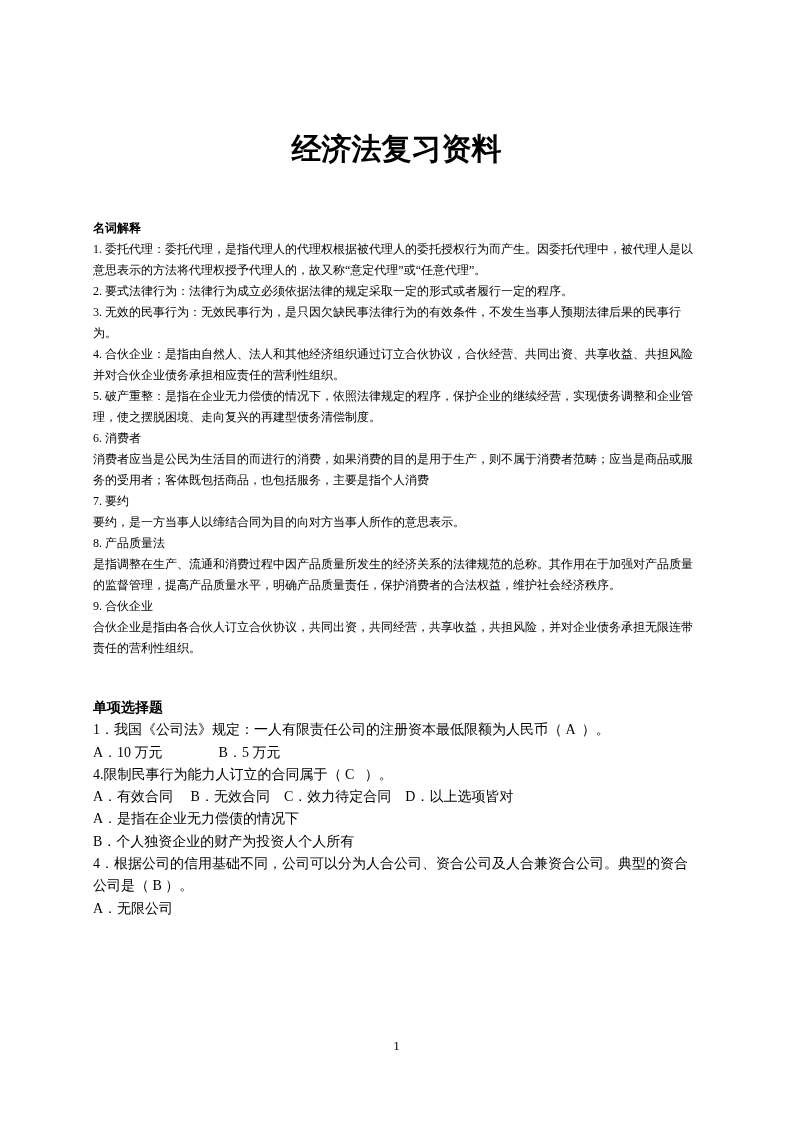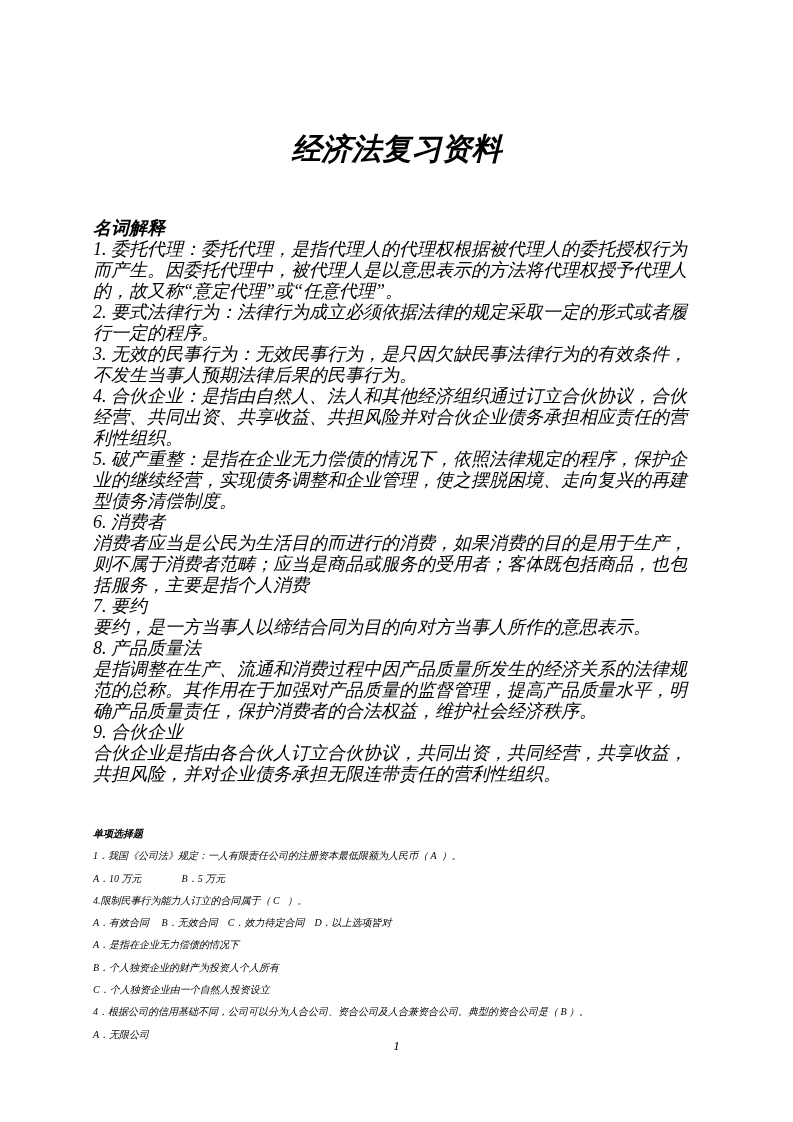--- a/index.html
+++ b/index.html
@@ -11,37 +11,36 @@
     color: #000000;
     font-family: "Liberation Serif", "DejaVu Serif", serif;
     position: relative;
     overflow: hidden;
   }
   .page {
     width: 793px;
     height: 1122px;
     padding: 134px 93px 0 93px;
     position: relative;
-    font-style: italic;
   }
   .doc-title {
     margin: 0 0 54px 0;
     text-align: center;
     font-size: 30px;
     line-height: 30px;
     font-weight: bold;
   }
   p { margin: 0; white-space: pre-wrap; }
   .section-heading {
     font-weight: bold;
     font-size: 14px;
     line-height: 21px;
   }
-  .sec-definitions p { font-size: 18px; line-height: 21px; }
-  .sec-mcq p { font-size: 10px; line-height: 22.3px; }
+  .sec-definitions p { font-size: 12px; line-height: 21px; }
+  .sec-mcq p { font-size: 14px; line-height: 22.3px; }
   .sec-mcq .section-heading { line-height: 22.3px; }
   .section-gap { height: 38px; }
   .page-number {
     position: absolute;
     left: 0;
     top: 1038px;
     width: 793px;
     text-align: center;
     font-size: 13px;
     line-height: 16px;
@@ -74,20 +73,19 @@
   <div class="section-gap"></div>
 
   <section class="sec-mcq">
     <p class="section-heading">单项选择题</p>
     <p>1．我国《公司法》规定：一人有限责任公司的注册资本最低限额为人民币（ A  ）。</p>
     <p>A．10 万元                B．5 万元</p>
     <p>4.限制民事行为能力人订立的合同属于（ C   ）。</p>
     <p>A．有效合同     B．无效合同    C．效力待定合同    D．以上选项皆对</p>
     <p>A．是指在企业无力偿债的情况下</p>
     <p>B．个人独资企业的财产为投资人个人所有</p>
-    <p>C．个人独资企业由一个自然人投资设立</p>
     <p>4．根据公司的信用基础不同，公司可以分为人合公司、资合公司及人合兼资合公司。典型的资合公司是（ B ）。</p>
     <p>A．无限公司</p>
   </section>
 
   <div class="page-number">1</div>
 
 </div>
 
 </body></html>

